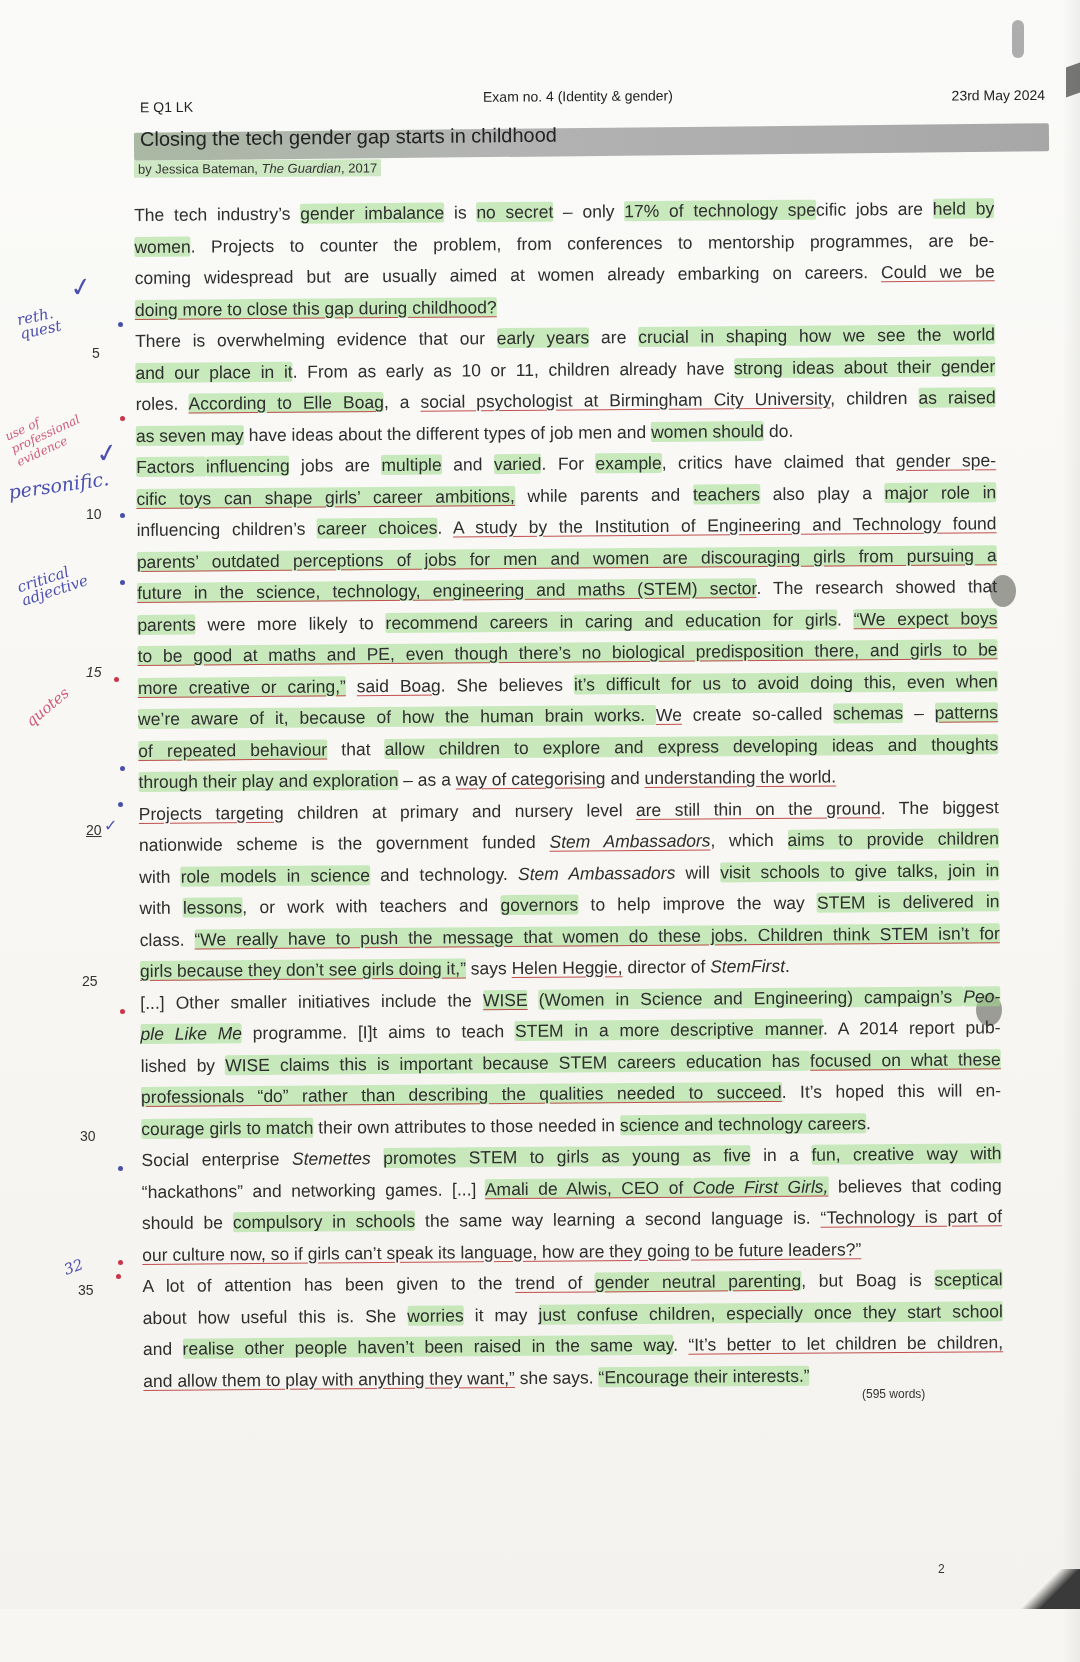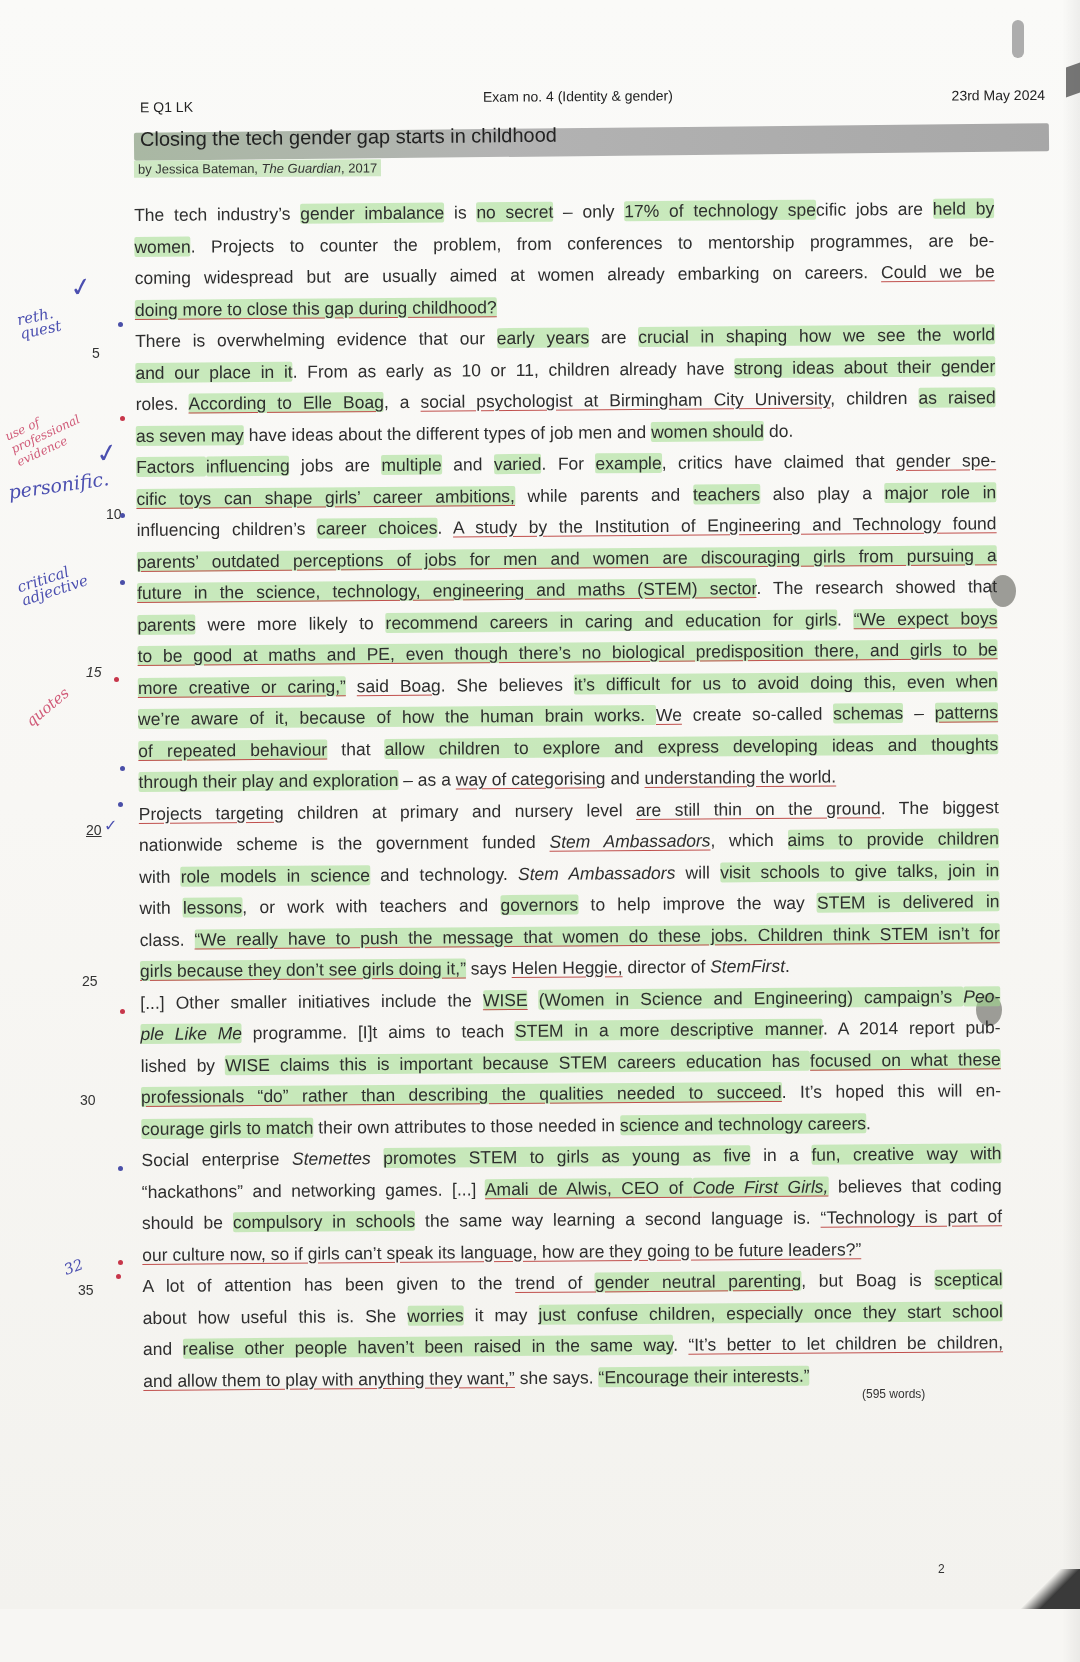--- a/index.html
+++ b/index.html
@@ -119,25 +119,25 @@
     <span class="hdr-code">E Q1 LK</span>
     <span class="hdr-exam">Exam no. 4 (Identity &amp; gender)</span>
     <span class="hdr-date">23rd May 2024</span>
   </div>
 
   <div class="title-band"></div>
   <div class="title">Closing the tech gender gap starts in childhood</div>
   <div class="byline"><span>by Jessica Bateman, </span><i>The Guardian</i><span>, 2017</span></div>
 
   <span class="linenum" style="left:92px; top:345px;">5</span>
-  <span class="linenum" style="left:86px; top:506px;margin-left:20px;">10</span>
+  <span class="linenum" style="left:86px; top:506px;">10</span>
   <span class="linenum" style="left:86px; top:664px;font-style:italic;">15</span>
   <span class="linenum" style="left:86px; top:822px;text-decoration:underline;">20</span>
   <span class="linenum" style="left:82px; top:973px;">25</span>
-  <span class="linenum" style="left:80px; top:1092px;">30</span>
+  <span class="linenum" style="left:80px; top:1128px;">30</span>
   <span class="linenum" style="left:78px; top:1282px;">35</span>
 
   <span class="bullet blue" style="left:118px; top:322px;"></span>
   <span class="bullet red" style="left:120px; top:416px;"></span>
   <span class="bullet blue" style="left:120px; top:513px;"></span>
   <span class="bullet blue" style="left:120px; top:580px;"></span>
   <span class="bullet red" style="left:114px; top:677px;"></span>
   <span class="bullet blue" style="left:120px; top:766px;"></span>
   <span class="bullet blue" style="left:118px; top:802px;"></span>
   <span class="bullet red" style="left:120px; top:1009px;"></span>

